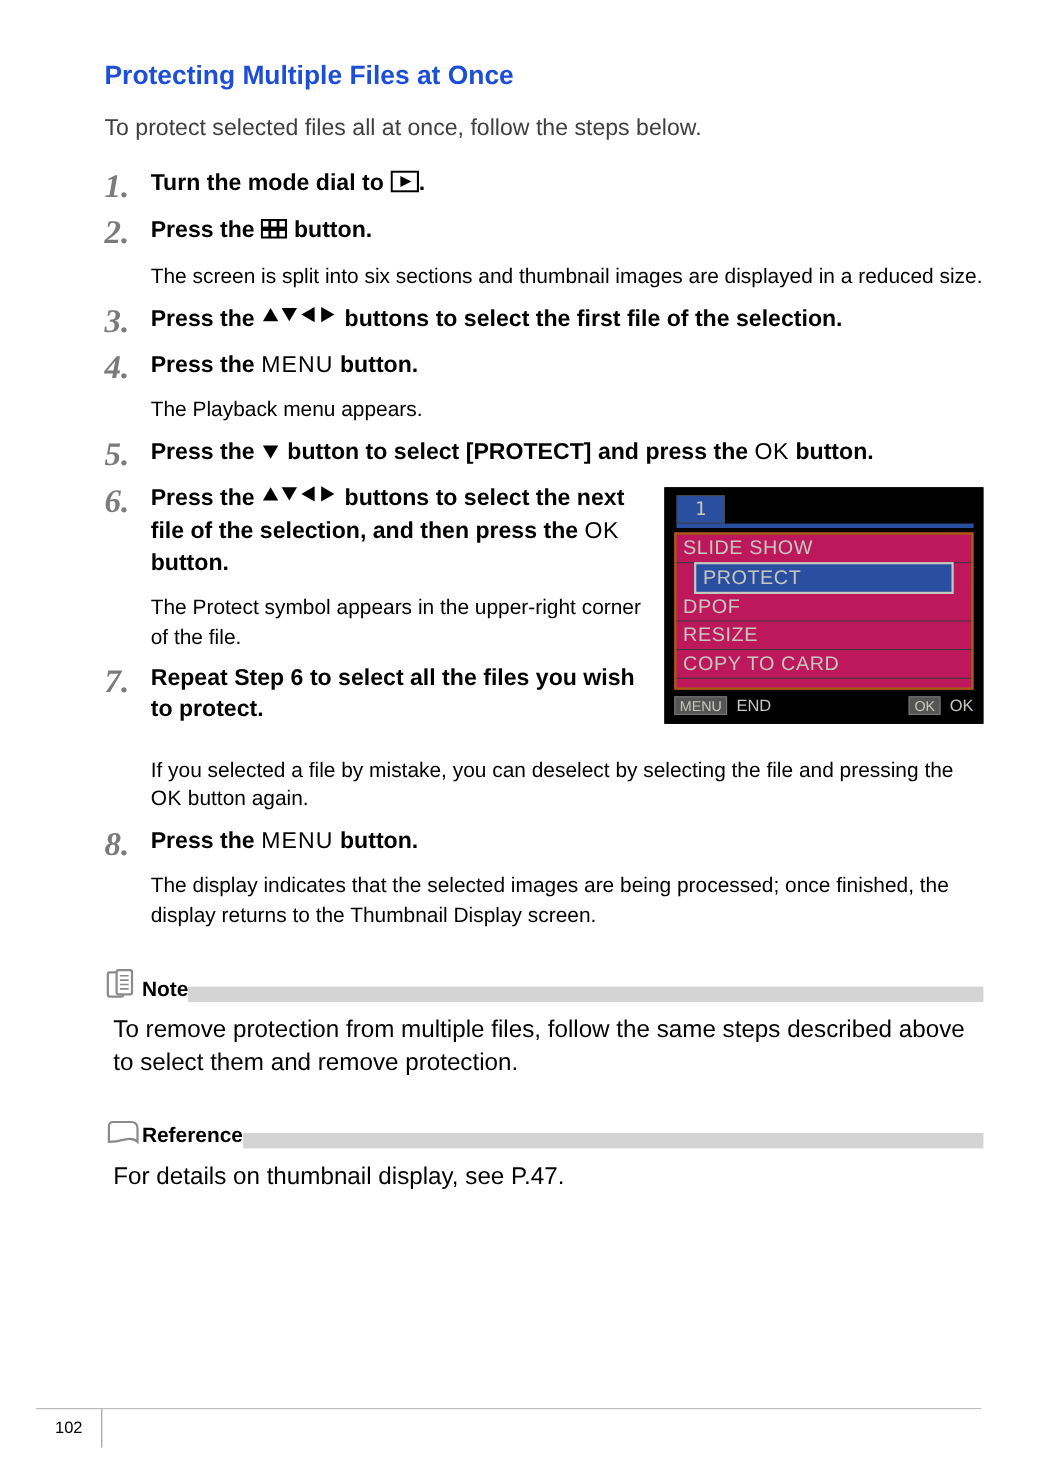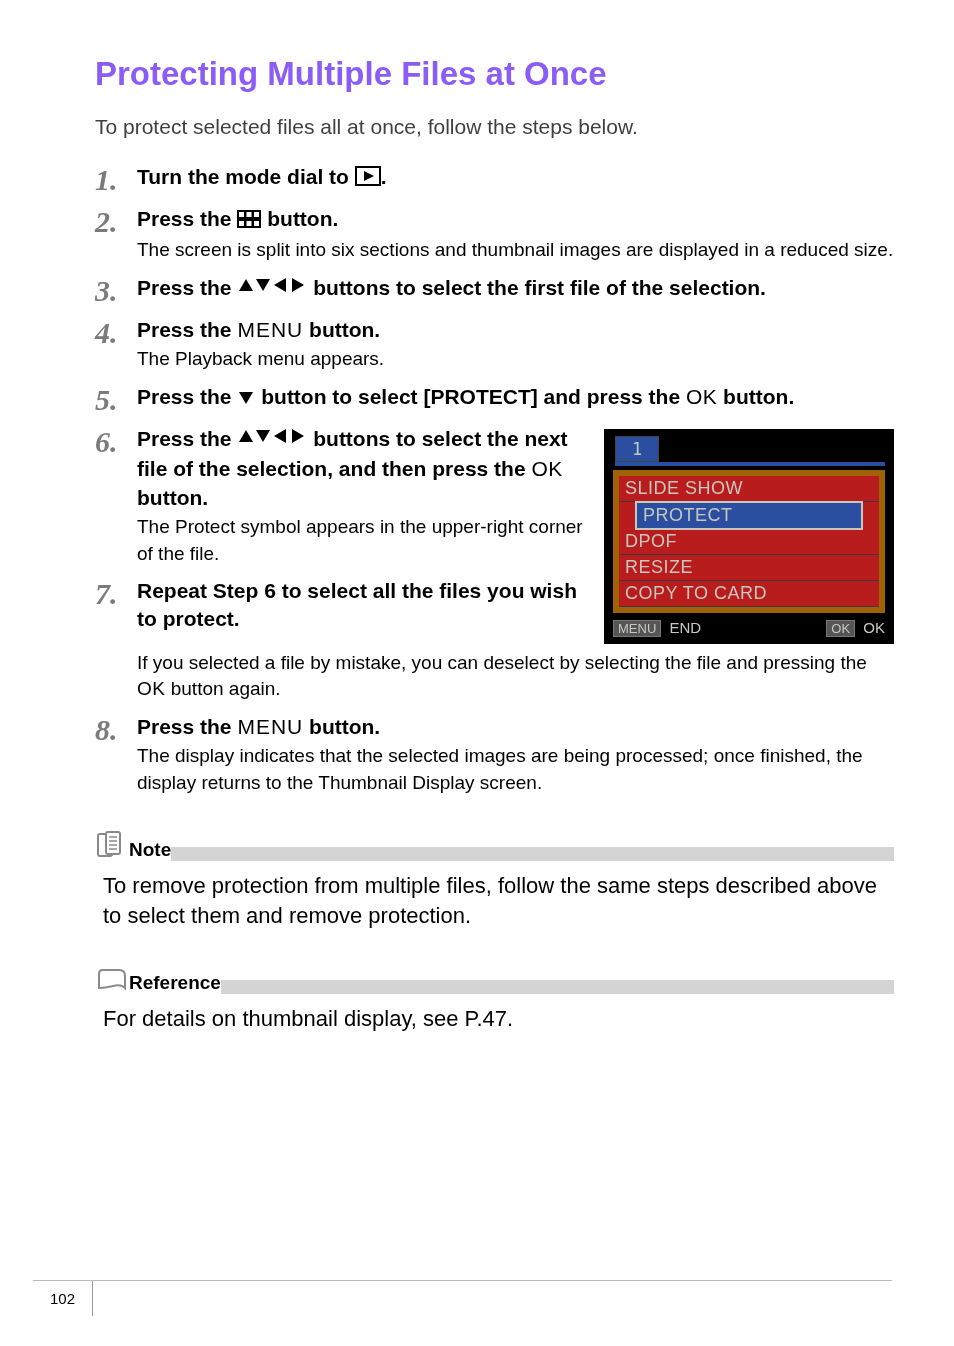--- a/index.html
+++ b/index.html
@@ -5,23 +5,23 @@
   * { box-sizing: border-box; margin: 0; padding: 0; }
   html, body { width: 954px; height: 1346px; }
   body {
     font-family: Arial, Helvetica, sans-serif;
     color: #000;
     background: #fff;
     position: relative;
     padding: 55px 60px 0 95px;
   }
   .section-title {
-    font-size: 33px;
+    font-size: 24px;
     font-weight: bold;
-    color: #8b5cf6;
+    color: #1d4ed8;
     margin-bottom: 22px;
   }
   .intro {
     font-size: 21px;
     color: #404040;
     margin-bottom: 24px;
   }
   .step { display: flex; margin-bottom: 10px; }
   .step-num {
     font-family: Georgia, "Times New Roman", serif;
@@ -38,21 +38,21 @@
   .step-head {
     font-size: 21px;
     font-weight: bold;
     line-height: 1.35;
   }
   .step-head .inline-icon { vertical-align: -2px; }
   .step-desc {
     font-size: 19px;
     font-weight: normal;
     line-height: 1.4;
-    margin-top: 2px;
+    margin-top: 14px;
   }
   .cols { display: flex; gap: 20px; }
   .cols .left { flex: 1; }
   .screenshot {
     width: 290px; height: 215px;
     background: #000;
     border: 1px solid #000;
     position: relative;
     flex-shrink: 0;
     margin-top: 4px;
@@ -64,22 +64,22 @@
     font-family: monospace; font-size: 17px;
     display: flex; align-items: center; justify-content: center;
     border: 1px solid #444;
   }
   .screenshot .tabline {
     position: absolute; top: 32px; left: 10px; right: 8px; height: 4px;
     background: #2b4fa0;
   }
   .screenshot .menuarea {
     position: absolute; top: 40px; left: 8px; right: 8px; bottom: 30px;
-    border: 6px solid #a16207;
-    background: #b91c1c;
+    border: 2px solid #a16207;
+    background: #be185d;
   }
   .screenshot .menuitem {
     font-family: "Arial Narrow", Arial, sans-serif;
     font-stretch: condensed;
     color: #c8c7bf;
     font-size: 18px;
     padding: 2px 6px;
     border-bottom: 1px solid #3a3a3a;
     letter-spacing: 0.5px;
   }

